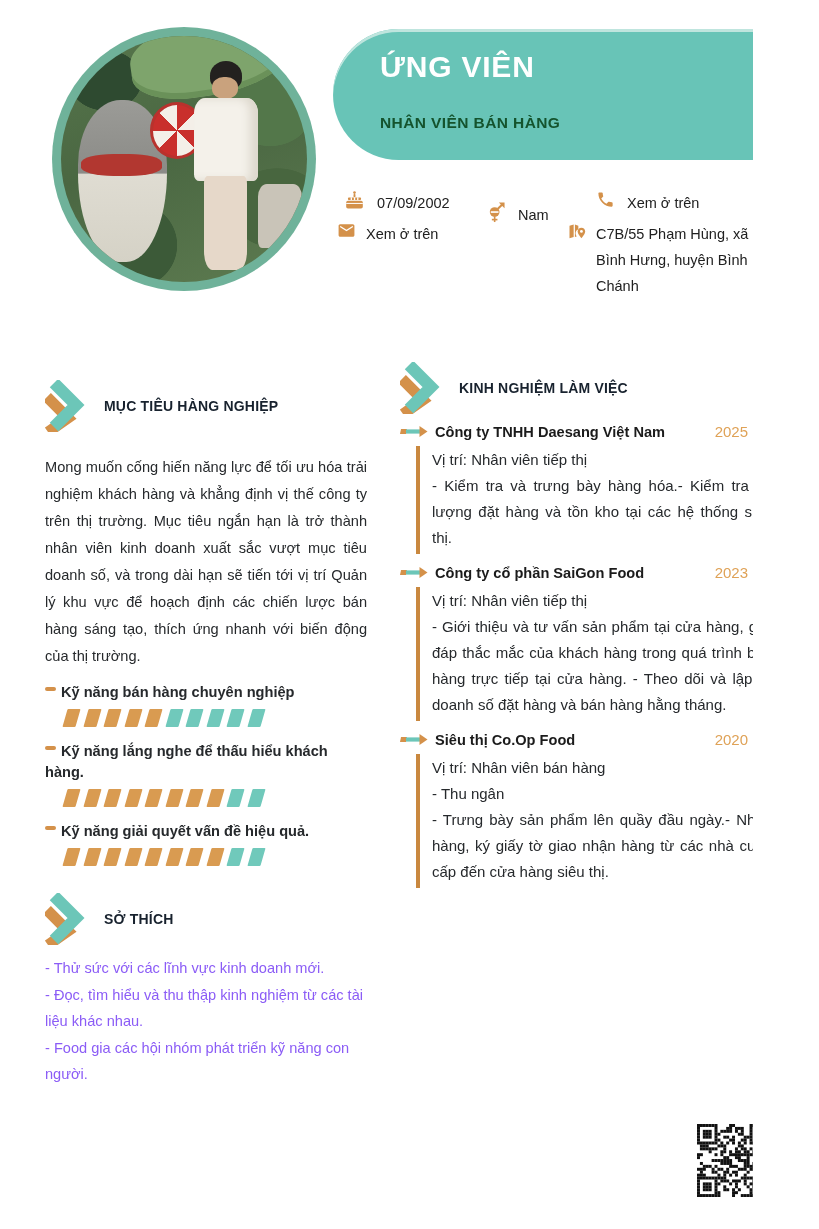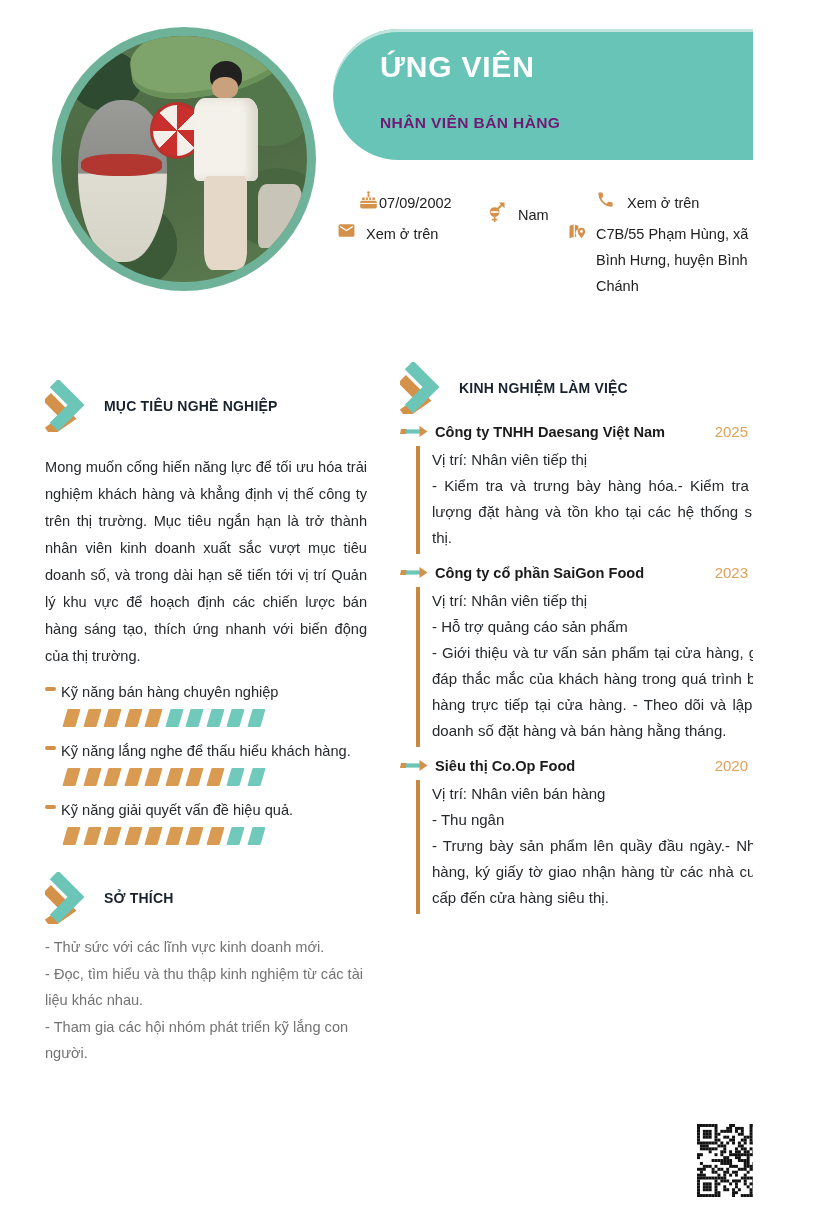--- a/index.html
+++ b/index.html
@@ -41,57 +41,57 @@
   .p-chair { position:absolute; left:80%; top:60%; width:18%; height:26%;
     background:#c9c4b8; border-radius:20% 20% 10% 10%; }
 
   
   .band { position:absolute; left:333px; top:29px; width:462px; height:131px;
     background:#68c4b7; border-radius:72px 0 0 72px;
     box-shadow:inset 0 3px 0 #bfe5de; }
   .band .name { margin:21px 0 0 47px; font-size:30px; line-height:34px; font-weight:bold;
     color:#ffffff; letter-spacing:0.8px; }
   .band .job { margin:30px 0 0 47px; font-size:15.5px; font-weight:bold;
-    color:#701a75; letter-spacing:0.4px; }
+    color:#14532d; letter-spacing:0.4px; }
 
   
   .contact { position:absolute; display:flex; align-items:flex-start; }
   .contact .txt { font-size:14.5px; color:#212121; line-height:26px; }
   .contact svg { flex:none; }
-  .c-dob     { left:358px; top:190px; }
+  .c-dob     { left:344px; top:190px; gap:12px; }
   .c-gender  { left:487px; top:202px; gap:13px; }
   .c-phone   { left:596px; top:190px; gap:12px; }
   .c-email   { left:336px; top:221px; gap:9px; }
   .c-address { left:567px; top:221px; gap:9px; }
   .c-address .txt { width:186px; }
 
   
   .col-left  { position:absolute; left:45px;  top:380px; width:322px; }
   .col-right { position:absolute; left:400px; top:362px; width:372px; }
 
   .sec-head { display:flex; align-items:center; gap:15px; }
   .sec-head .title { font-size:14px; font-weight:bold; color:#18222e; letter-spacing:0.2px; }
 
   .objective-body { margin-top:22px; font-size:14.6px; line-height:27px; color:#26292c;
     text-align:justify; }
 
   .skills-head { margin-top:42px; }
   .skills-list { margin-top:12px; }
   .skill { margin-bottom:13px; }
-  .skill-label-row { font-size:14.6px; color:#26292c; line-height:21px; }
+  .skill-label-row { font-size:14.6px; color:#26292c; line-height:21px;font-weight:bold; }
   .skill-dash { display:inline-block; width:11px; height:4px; background:#d4914a;
     border-radius:2px; margin-right:5px; vertical-align:6px; }
   .skill-blocks { margin:6px 0 0 20px; height:19px; }
   .blk { display:inline-block; width:13px; height:18px; margin-right:7.5px;
     transform:skewX(-16deg); border-radius:1px; }
   .blk.on  { background:#d99b51; }
   .blk.off { background:#70c9bb; }
 
   .hobby-head { margin-top:26px;text-align:right; }
-  .hobby-list { margin-top:10px; font-size:14.6px; line-height:26.5px; color:#737373; }
+  .hobby-list { margin-top:10px; font-size:14.6px; line-height:26.5px; color:#8b5cf6; }
 
   .xp-item { margin-top:10px; }
   .xp-item.first { margin-top:9px; }
   .xp-head { display:flex; align-items:center; padding-right:24px; }
   .xp-head svg { flex:none; margin-right:7px; }
   .xp-company { font-size:14.6px; font-weight:bold; color:#1b1b1b; }
   .xp-year { margin-left:auto; font-size:15px; color:#dfa257; }
   .xp-details { margin:6px 0 0 16px; border-left:4px solid #c9883f; padding:1px 0 3px 12px; }
   .xp-details p { font-size:15px; line-height:26px; color:#26292c; text-align:justify; }
 
@@ -178,21 +178,21 @@
     <span class="txt">C7B/55 Phạm Hùng, xã Bình Hưng, huyện Bình Chánh</span>
   </div>
 
   <div class="col-left">
 
     <div class="sec-head">
       <svg width="44" height="52" viewBox="0 0 44 52" aria-hidden="true">
         <path d="M2 17 L23 38 L3 52" fill="none" stroke="#d4914a" stroke-width="11"></path>
         <path d="M9 3 L31 25 L9 47" fill="none" stroke="#6cc6b8" stroke-width="12"></path>
       </svg>
-      <span class="title">MỤC TIÊU NGHỀ NGHIỆP</span>
+      <span class="title">MỤC TIÊU HÀNG NGHIỆP</span>
     </div>
     <div class="objective-body">Mong muốn cống hiến năng lực để tối ưu hóa trải nghiệm khách hàng và khẳng định vị thế công ty trên thị trường. Mục tiêu ngắn hạn là trở thành nhân viên kinh doanh xuất sắc vượt mục tiêu doanh số, và trong dài hạn sẽ tiến tới vị trí Quản lý khu vực để hoạch định các chiến lược bán hàng sáng tạo, thích ứng nhanh với biến động của thị trường.</div>
 
     <div class="skills-list" id="skills-list">
   <div class="skill">
     <div class="skill-label-row">
       <span class="skill-dash"></span><span class="skill-label">Kỹ năng bán hàng chuyên nghiệp</span>
     </div>
     <div class="skill-blocks"><span class="blk on"></span><span class="blk on"></span><span class="blk on"></span><span class="blk on"></span><span class="blk on"></span><span class="blk off"></span><span class="blk off"></span><span class="blk off"></span><span class="blk off"></span><span class="blk off"></span></div>
   </div>
@@ -215,21 +215,21 @@
     <div class="sec-head hobby-head">
       <svg width="44" height="52" viewBox="0 0 44 52" aria-hidden="true">
         <path d="M2 17 L23 38 L3 52" fill="none" stroke="#d4914a" stroke-width="11"></path>
         <path d="M9 3 L31 25 L9 47" fill="none" stroke="#6cc6b8" stroke-width="12"></path>
       </svg>
       <span class="title">SỞ THÍCH</span>
     </div>
     <div class="hobby-list" id="hobby-list">
         <div class="hobby-line">- Thử sức với các lĩnh vực kinh doanh mới.</div>
         <div class="hobby-line">- Đọc, tìm hiểu và thu thập kinh nghiệm từ các tài liệu khác nhau.</div>
-        <div class="hobby-line">- Tham gia các hội nhóm phát triển kỹ lắng con người.</div>
+        <div class="hobby-line">- Food gia các hội nhóm phát triển kỹ năng con người.</div>
       </div>
 
   </div>
 
   <div class="col-right">
     <div class="sec-head">
       <svg width="44" height="52" viewBox="0 0 44 52" aria-hidden="true">
         <path d="M2 17 L23 38 L3 52" fill="none" stroke="#d4914a" stroke-width="11"></path>
         <path d="M9 3 L31 25 L9 47" fill="none" stroke="#6cc6b8" stroke-width="12"></path>
       </svg>
@@ -257,21 +257,20 @@
       <svg width="28" height="13" viewBox="0 0 28 13" aria-hidden="true">
         <polygon points="1,4 7,4 6,9 0,9" fill="#d4914a"></polygon>
         <rect x="6" y="4.4" width="14" height="4.2" fill="#6cc6b8"></rect>
         <polygon points="19.5,1 27.5,6.5 19.5,12" fill="#d4914a"></polygon>
       </svg>
       <span class="xp-company">Công ty cổ phần SaiGon Food</span>
       <span class="xp-year">2023</span>
     </div>
     <div class="xp-details">
             <p>Vị trí: Nhân viên tiếp thị</p>
-            <p>- Hỗ trợ quảng cáo sản phẩm</p>
             <p>- Giới thiệu và tư vấn sản phẩm tại cửa hàng, giải đáp thắc mắc của khách hàng trong quá trình bán hàng trực tiếp tại cửa hàng. - Theo dõi và lập ra doanh số đặt hàng và bán hàng hằng tháng.</p>
           </div>
   </div>
 
   <div class="xp-item">
     <div class="xp-head">
       <svg width="28" height="13" viewBox="0 0 28 13" aria-hidden="true">
         <polygon points="1,4 7,4 6,9 0,9" fill="#d4914a"></polygon>
         <rect x="6" y="4.4" width="14" height="4.2" fill="#6cc6b8"></rect>
         <polygon points="19.5,1 27.5,6.5 19.5,12" fill="#d4914a"></polygon>

